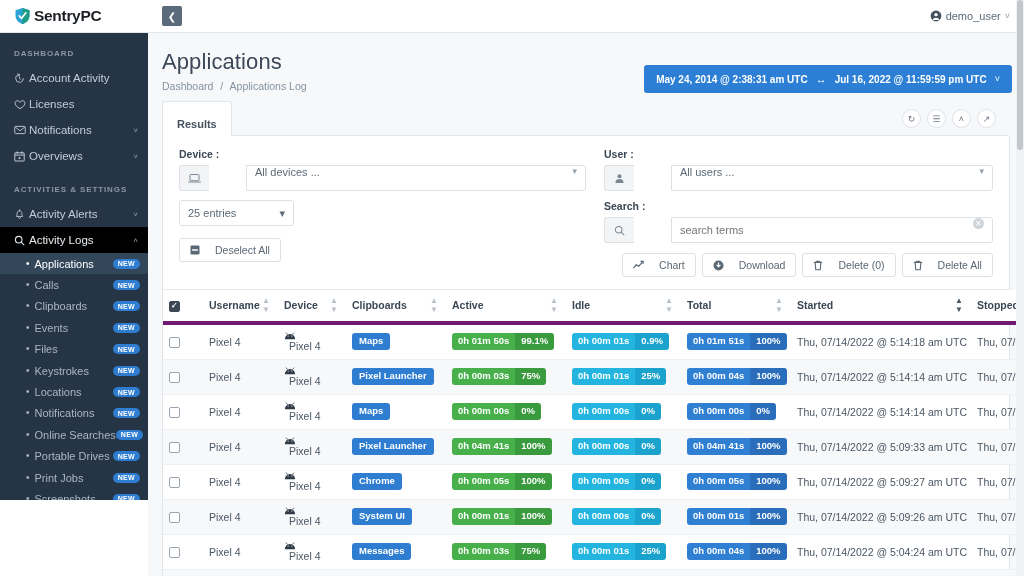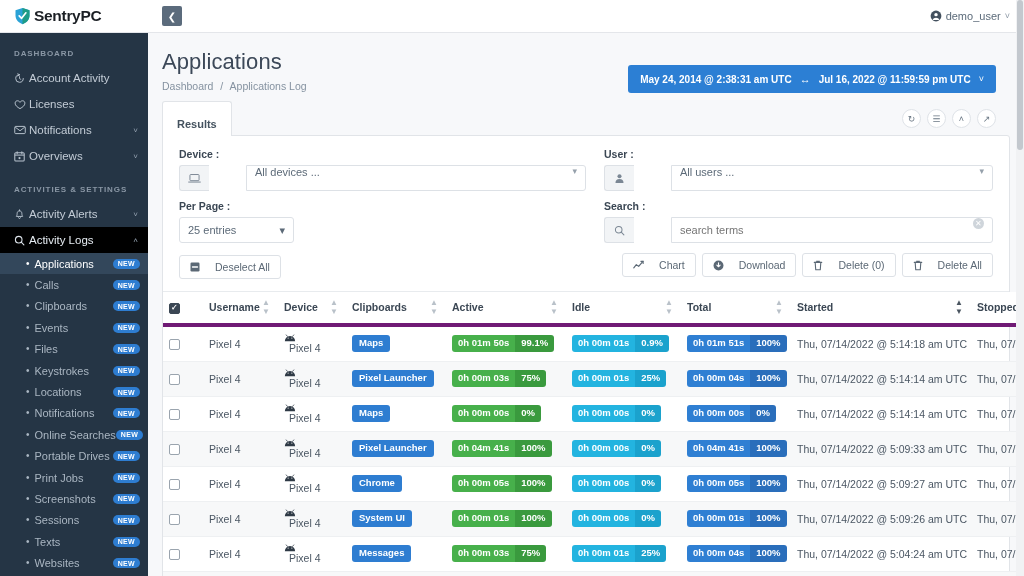--- a/index.html
+++ b/index.html
@@ -7,21 +7,21 @@
     width: 1024px; height: 576px;
     overflow: hidden;
     font-family: "Liberation Sans", sans-serif;
     background: #ffffff;
     color: #333;
   }
   .app { display: flex; width: 1024px; height: 576px; position: relative; }
 
   
   .sidebar {
-    width: 148px; height: 576px;
+    width: 148px; height: 500px;
     background: #253545;
     flex: 0 0 148px;
     overflow: hidden;
     position: relative;
   }
   .logo-bar {
     height: 33px; background: #ffffff;
     display: flex; align-items: center; padding-left: 14px;
     border-bottom: 1px solid #e4e6ea;
   }
@@ -74,21 +74,21 @@
   }
   .topbar-right { display: flex; align-items: center; padding-right: 14px; gap: 4px;
     color: #5c6b7a; font-size: 11px; cursor: pointer; }
 
   .page-head { padding: 16px 0 0 14px; }
   .page-title { font-size: 22px; font-weight: 300; color: #3c4858; letter-spacing: 0.1px; }
   .breadcrumb { font-size: 10.5px; color: #8592a0; margin-top: 5px; }
   .breadcrumb .sep { margin: 0 4px; }
 
   .daterange {
-    position: absolute; right: 28px; top: 65px;
+    position: absolute; right: 12px; top: 65px;
     background: #2c7fd4; color: #fff;
     border-radius: 3px; padding: 8px 12px;
     font-size: 10px; font-weight: bold;
     display: flex; align-items: center; gap: 8px;
     cursor: pointer; white-space: nowrap;
   }
   .daterange .arrows { font-size: 11px; }
   .daterange .dcaret { font-size: 9px; font-weight: normal; }
 
   
@@ -437,21 +437,20 @@
                     <rect x="2.4" y="1.6" width="11.2" height="7.6" rx="1" stroke="#7b8794" stroke-width="1.2" fill="none"></rect>
                     <path d="M0.8 10.9h14.4" stroke="#7b8794" stroke-width="1.2" stroke-linecap="round"></path>
                   </svg>
               </div>
               <div class="ig-field">
                 <span>All devices ...</span>
                 <span class="chev">▾</span>
               </div>
             </div>
 
-            <div class="fld-label">Per Page :</div>
             <div class="sel-small">
               <span>25 entries</span>
               <span class="chev">▾</span>
             </div>
 
             <div style="padding-top:3px;">
               <button class="btn">
                 <span>
                   <svg width="10" height="10" viewBox="0 0 12 12">
                       <rect x="0.6" y="0.6" width="10.8" height="10.8" rx="1.4" fill="#5b6875"></rect>

